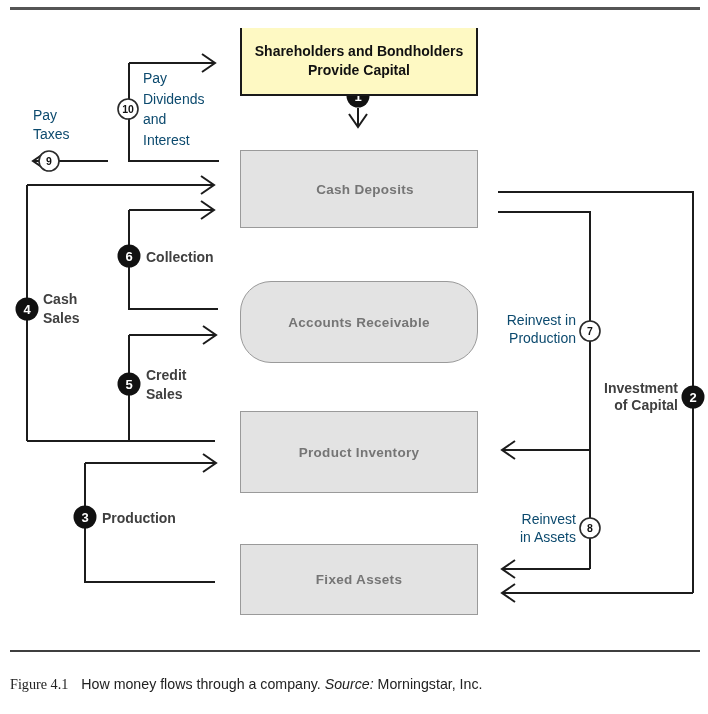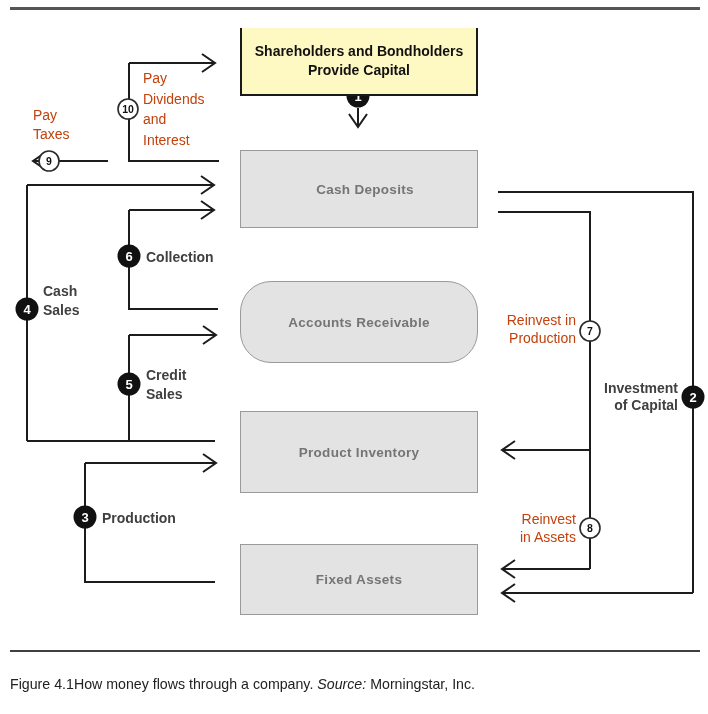--- a/index.html
+++ b/index.html
@@ -42,32 +42,32 @@
     font-size:14px;
     line-height:19px;
   }
   .lbl{
     position:absolute;
     font-size:14px;
     line-height:18.5px;
     color:#404040;
     white-space:pre-line;
   }
-  .lbl.gray{color:#c2410c;font-weight:normal;}
+  .lbl.gray{color:#0c4a6e;font-weight:normal;}
   .lbl.bold{font-weight:bold;}
   .lbl.right{text-align:right;}
   .lbl.tall{line-height:20.5px;}
   .lbl.tight{line-height:17px;}
 
   .caption{
     position:absolute;left:10px;top:676px;
     font-size:14.2px;color:#222222;
     white-space:nowrap;
   }
-  .caption .figlabel{margin-right:0;}
+  .caption .figlabel{margin-right:13px;font-family:Liberation Serif, serif;}
   .caption .src{font-style:italic;}
 </style>
 </head>
 <body>
 
 <div class="page">
 
   <div class="rule top"></div>
 
   <svg class="lines" viewBox="0 0 708 714" xmlns="http://www.w3.org/2000/svg">
@@ -166,21 +166,21 @@
   <div class="lbl gray" style="left:33px;top:106px;">Pay
 Taxes</div>
 
   <div class="lbl gray tall" style="left:143px;top:68px;">Pay
 Dividends
 and
 Interest</div>
 
   <div class="lbl bold" style="left:146px;top:248px;">Collection</div>
 
-  <div class="lbl bold" style="left:43px;top:282px;">Cash
+  <div class="lbl bold" style="left:43px;top:290px;">Cash
 Sales</div>
 
   <div class="lbl bold" style="left:146px;top:366px;">Credit
 Sales</div>
 
   <div class="lbl bold" style="left:102px;top:509px;">Production</div>
 
   <div class="lbl gray right" style="left:430px;top:312px;width:146px;line-height:17.5px;">Reinvest in
 Production</div>
 

